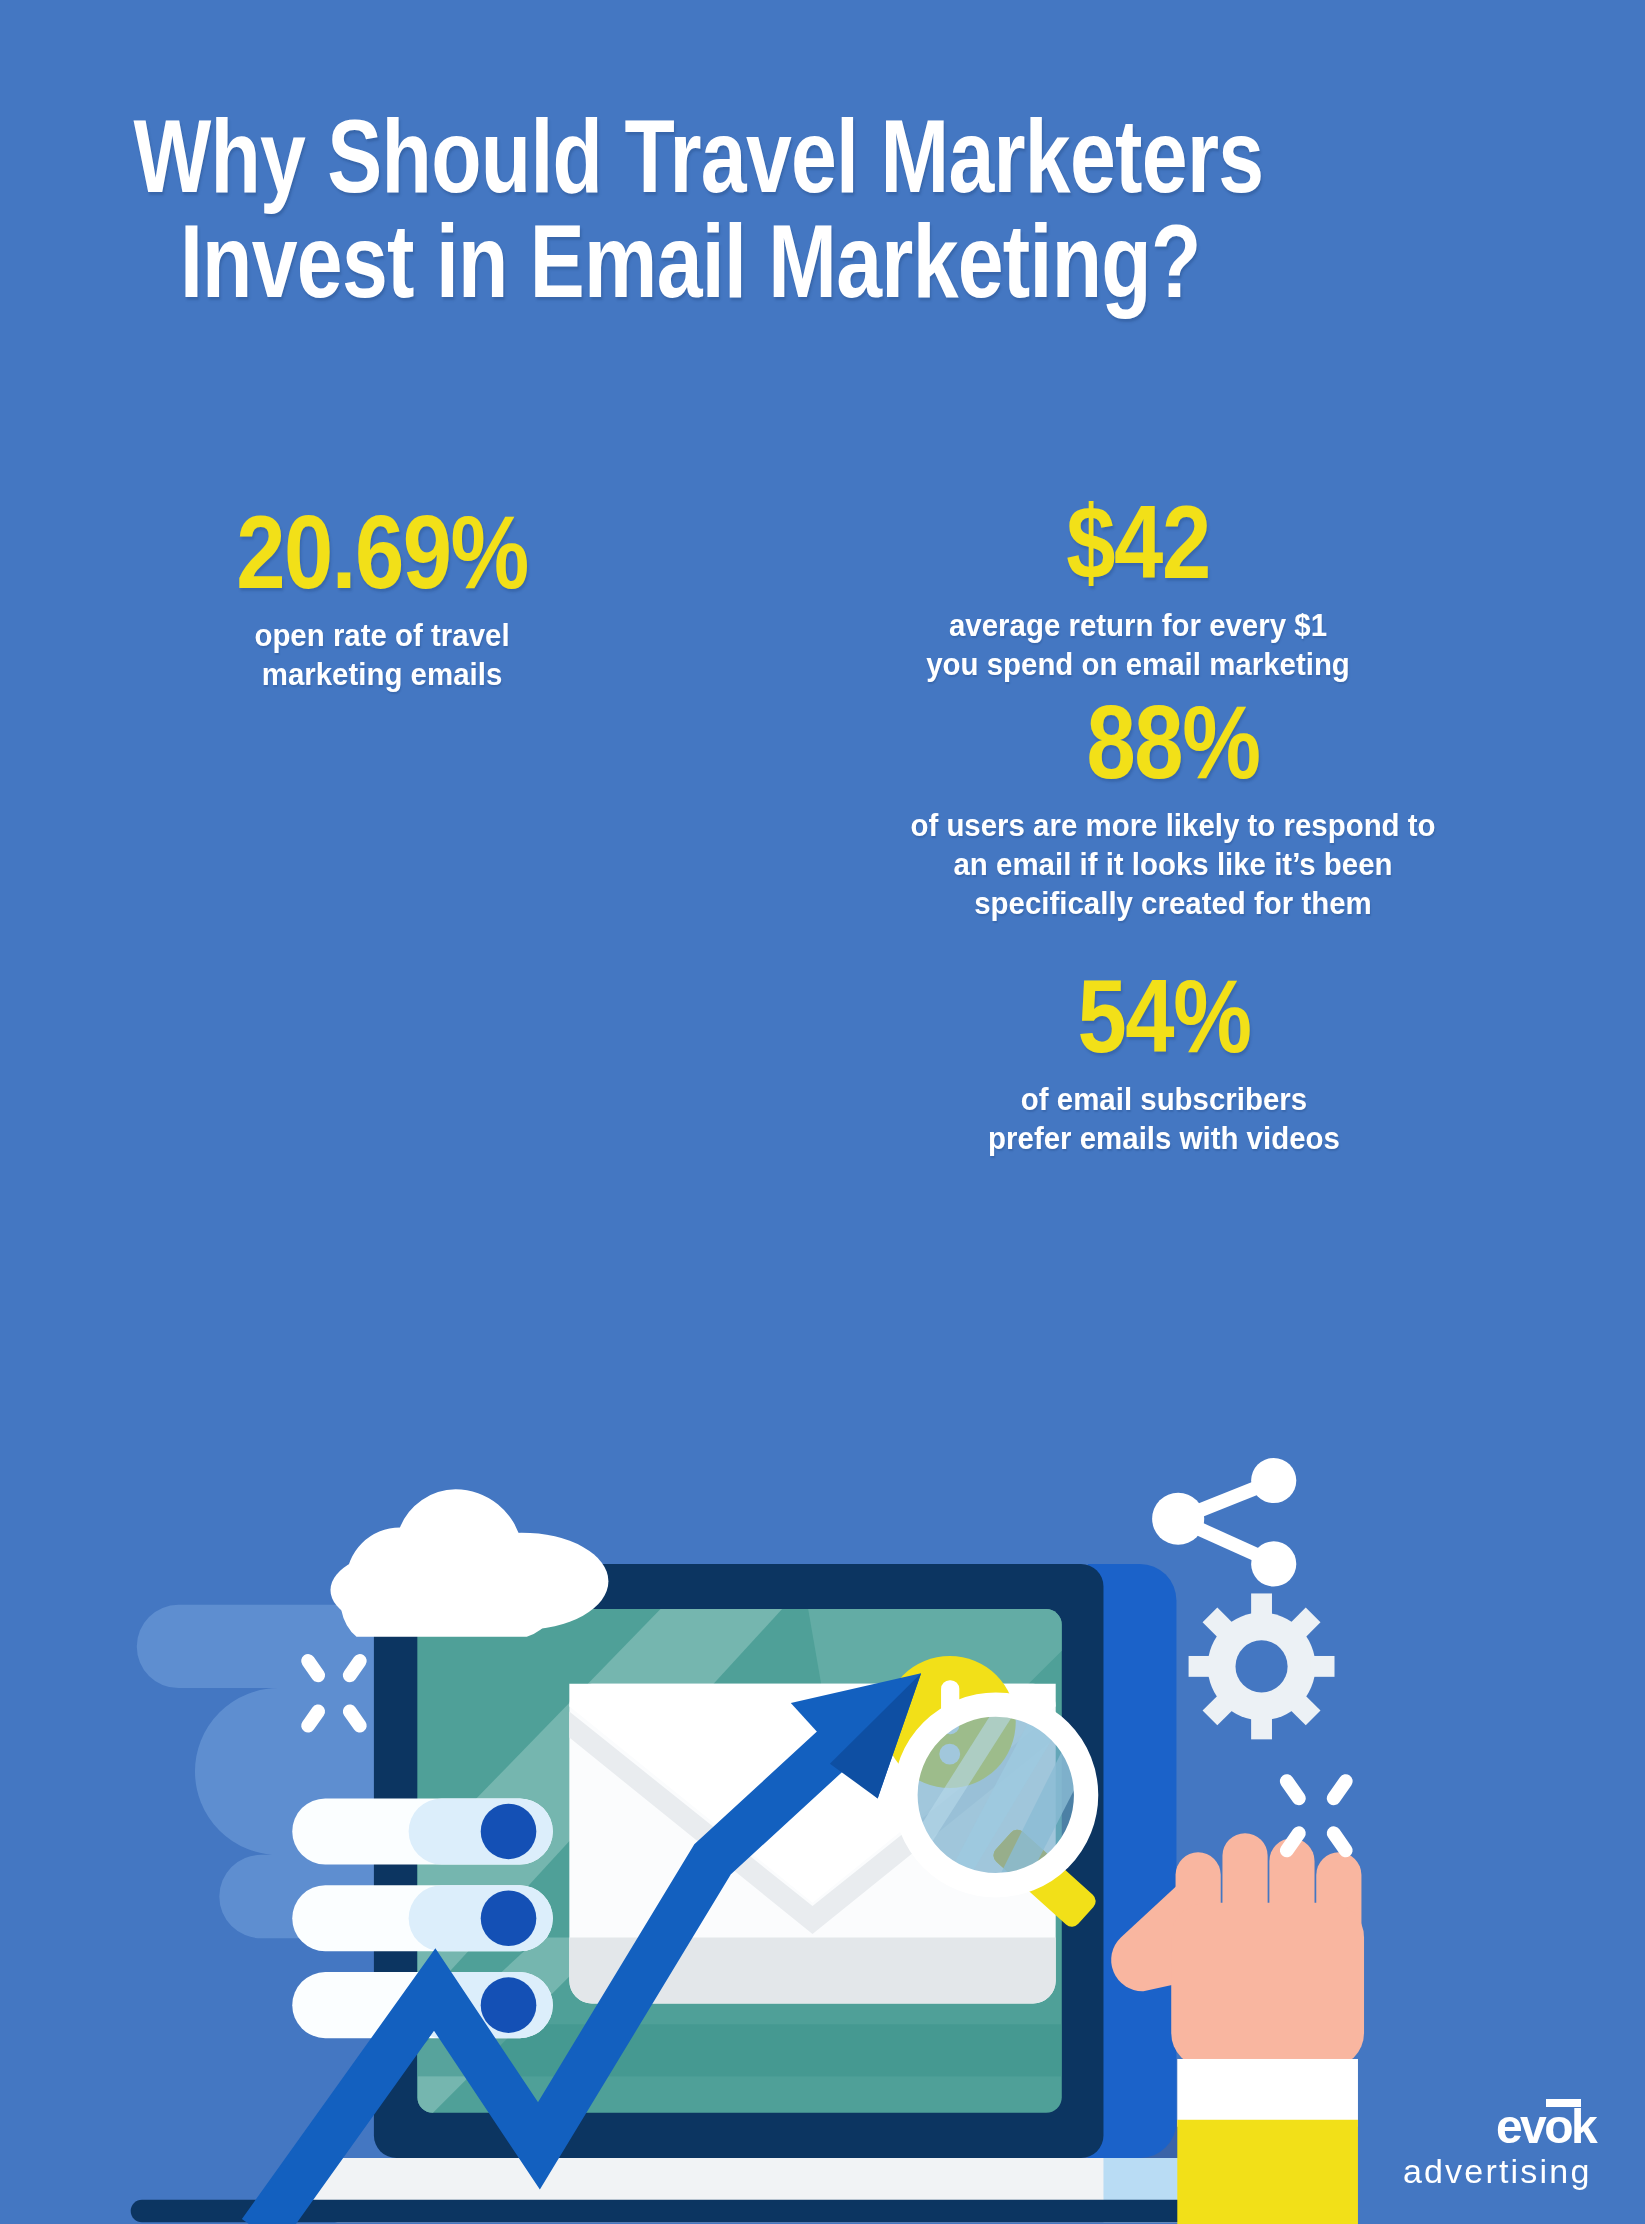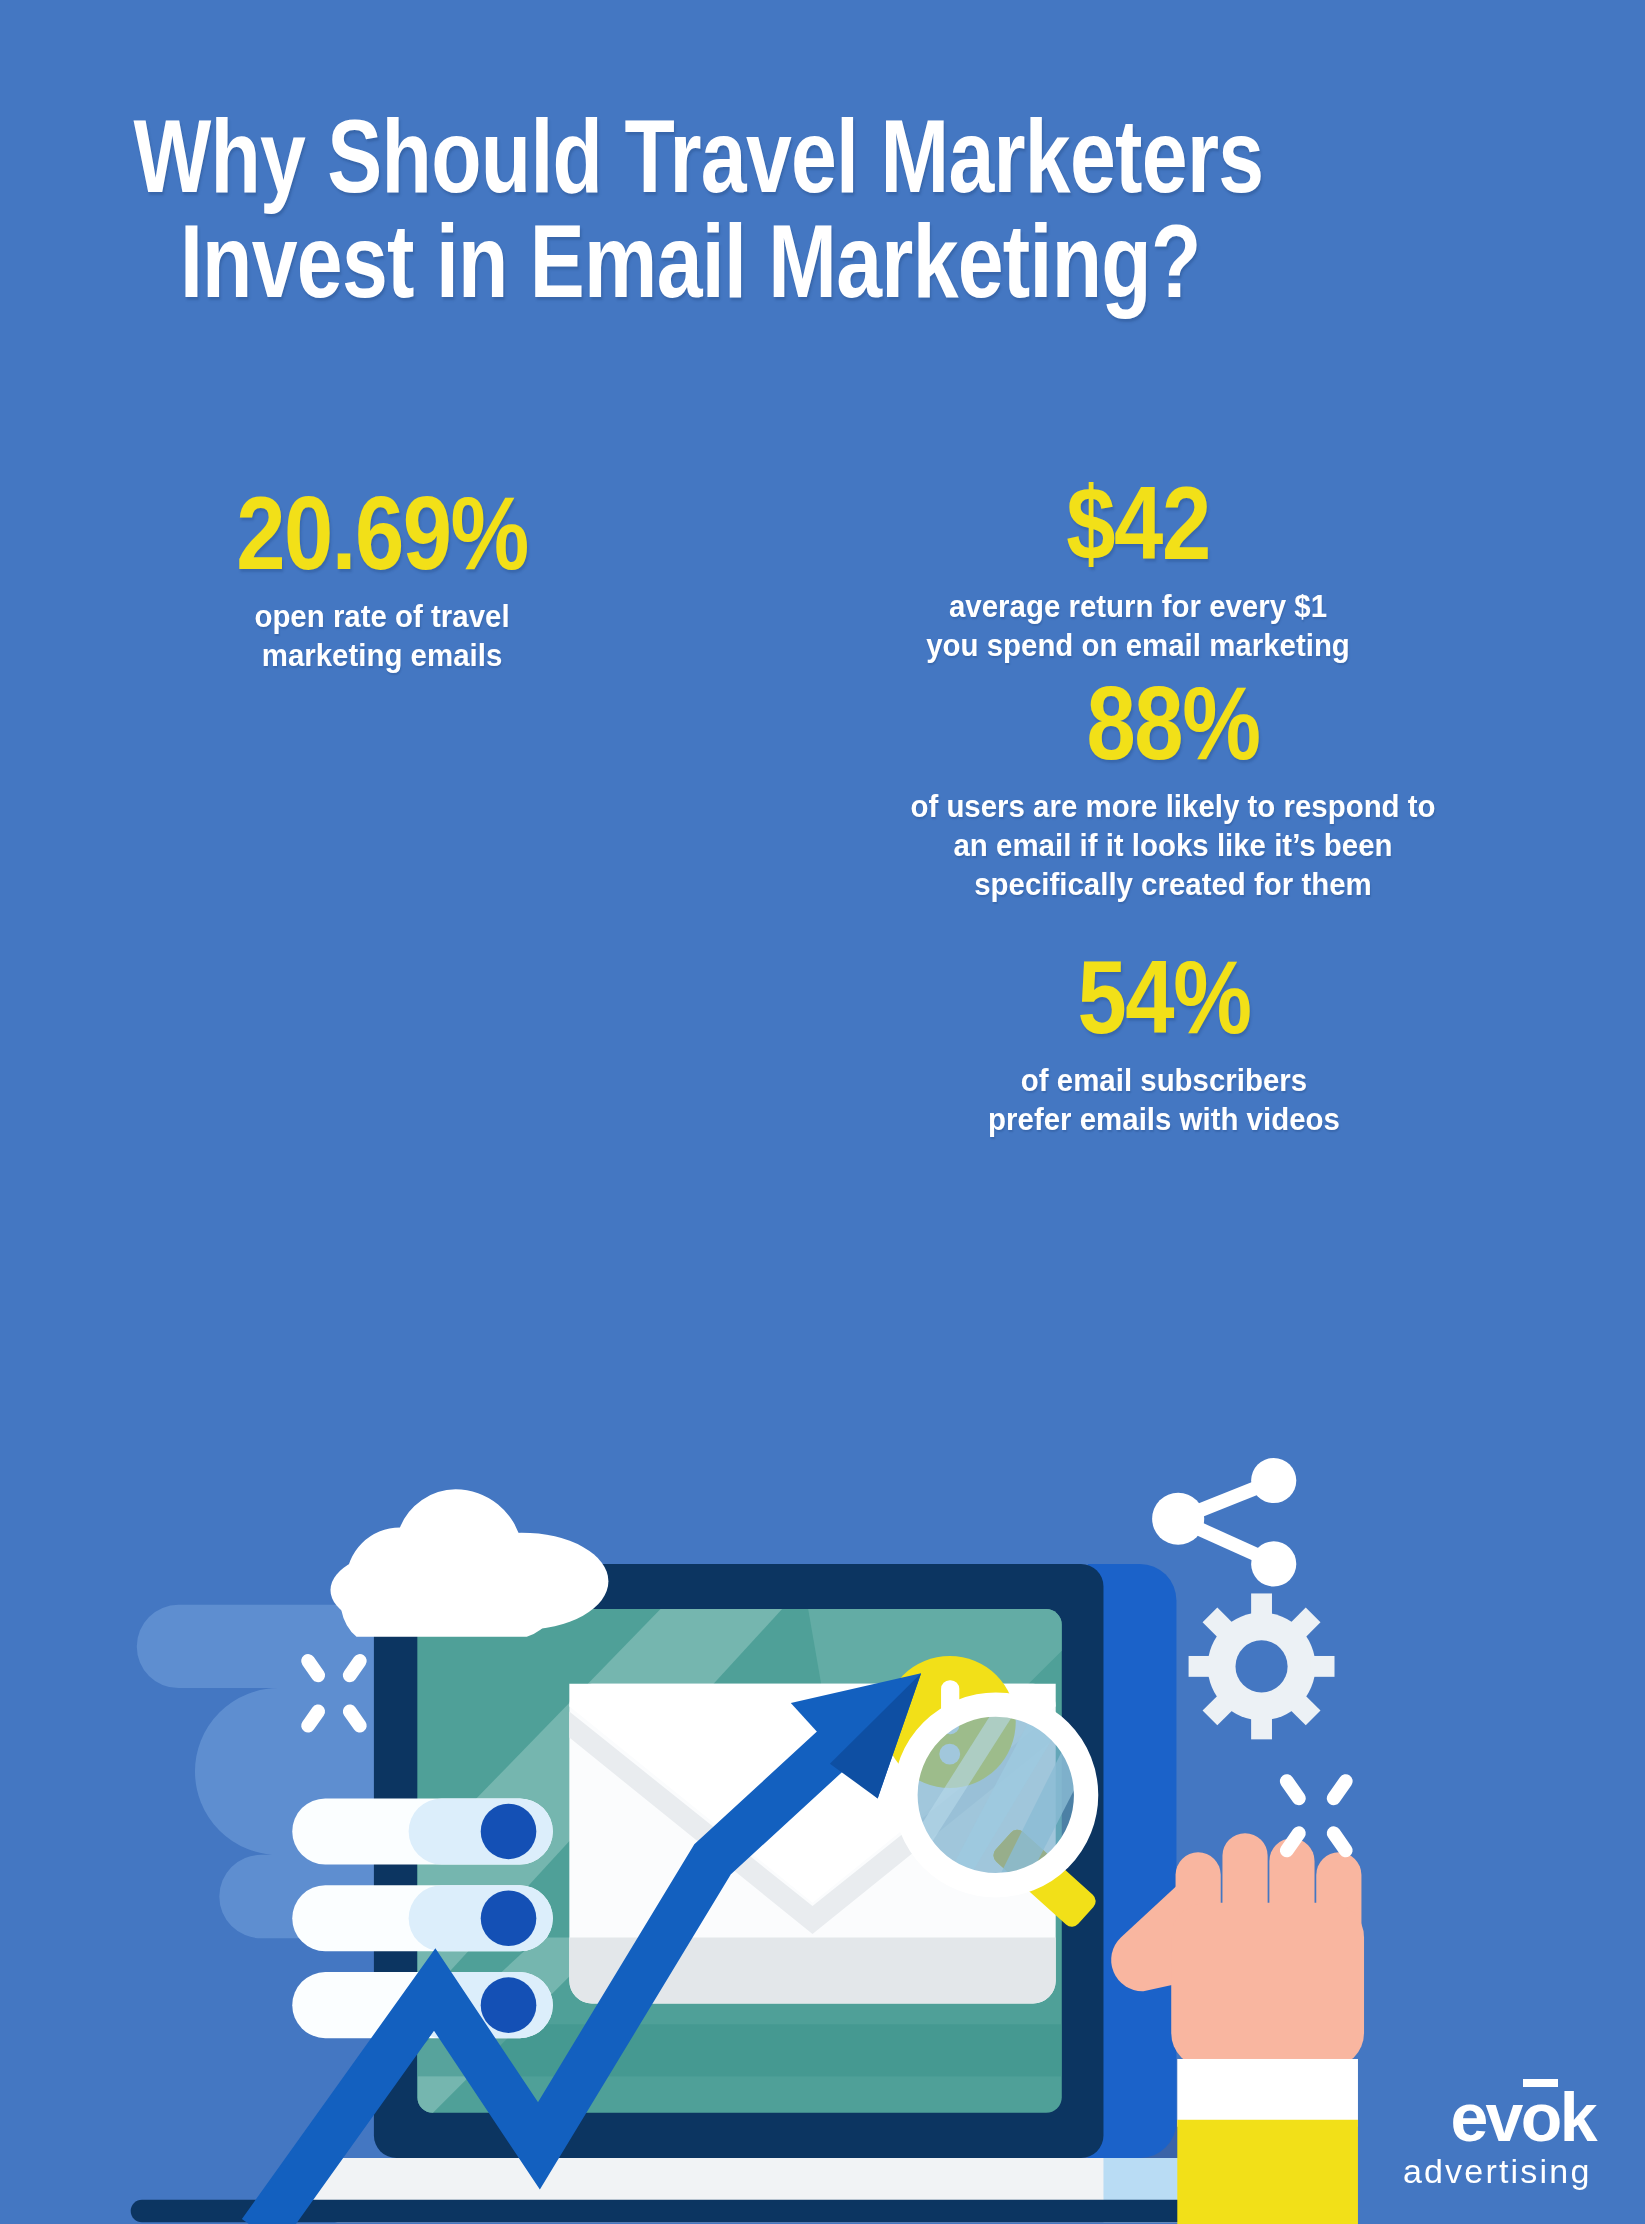--- a/index.html
+++ b/index.html
@@ -25,21 +25,21 @@
     line-height:1.02;
     letter-spacing:-0.9px;
     transform:scaleX(0.80);
     transform-origin:center;
     white-space:nowrap;
     text-shadow:1.7px 2.6px 2.6px rgba(20,50,100,0.25);
   }
 
   
   .stats{
-    position:absolute; left:0; top:472px; width:1645px; height:973px;
+    position:absolute; left:0; top:491px; width:1645px; height:973px;
   }
   .stat{
     position:absolute;
     text-align:center;
   }
   .stat .big{
     display:block;
     color:#F2E018;
     font-weight:bold;
     font-size:103px;
@@ -81,21 +81,21 @@
   .logo{
     position:absolute; right:50px; bottom:37px;
     text-align:right;
     line-height:1;
   }
   .logo .mark{
     position:relative;
     display:inline-block;
     color:#FFFFFF;
     font-weight:bold;
-    font-size:68px;
+    font-size:48px;
     letter-spacing:-2.6px;
   }
   .logo .macron{
     position:absolute;
     left:50.5%; top:-3.5px;
     width:35px; height:7.8px;
     background:#FFFFFF;
   }
   .logo .sub{
     display:block;

